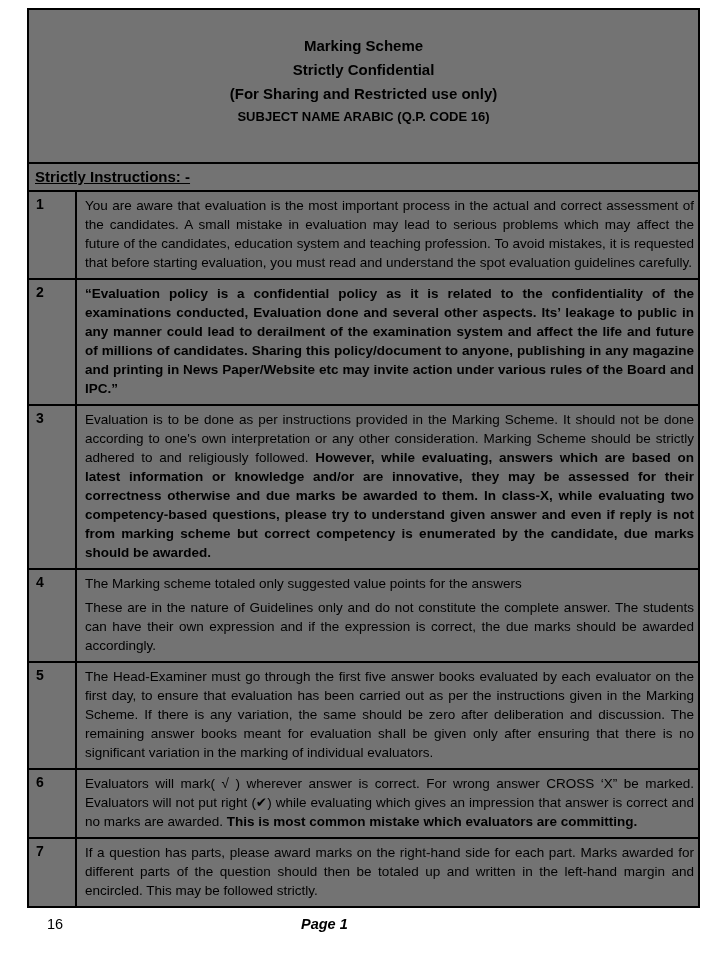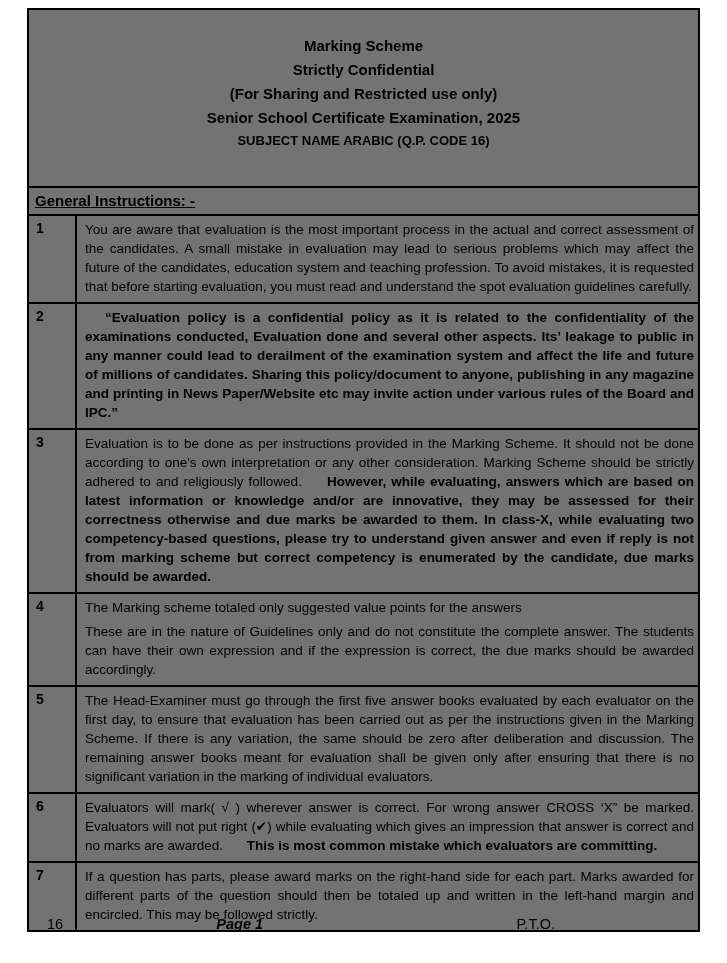--- a/index.html
+++ b/index.html
@@ -57,21 +57,21 @@
   }
   .text-cell {
     flex: 1;
     padding: 4px 4px 6px 8px;
     font-size: 13.5px;
     line-height: 19px;
     text-align: justify;
   }
   .text-cell p { margin: 0 0 5px 0; }
   .text-cell p:last-child { margin-bottom: 0; }
-  .b { font-weight: bold; margin-left: 20px; }
+  .b { font-weight: bold; }
   .footer {
     position: absolute;
     left: 27px;
     top: 916px;
     width: 548px;
     display: flex;
     align-items: center;
     font-size: 14.5px;
     padding: 0 20px;
   }
@@ -81,26 +81,25 @@
 </style>
 </head>
 <body>
 
 <div class="doc-border">
 
   <div class="header">
     <div class="hline">Marking Scheme</div>
     <div class="hline">Strictly Confidential</div>
     <div class="hline">(For Sharing and Restricted use only)</div>
-    <div class="hline">Senior School Certificate Examination, 2025</div>
     <div class="hline small">SUBJECT NAME ARABIC (Q.P. CODE 16)</div>
   </div>
 
   <div class="section-row">
-    <span class="section-title">General Instructions: -</span>
+    <span class="section-title">Strictly Instructions: -</span>
   </div>
 
   <div>
       <div class="row">
         <div class="num-cell">1</div>
         <div class="text-cell">
           <p><span>You are aware that evaluation is the most important process in the actual and correct assessment of the candidates. A small mistake in evaluation may lead to serious problems which may affect the future of the candidates, education system and teaching profession. To avoid mistakes, it is requested that before starting evaluation, you must read and understand the spot evaluation guidelines carefully.</span></p>
         </div>
       </div>
       <div class="row">
@@ -140,14 +139,13 @@
           <p><span>If a question has parts, please award marks on the right-hand side for each part. Marks awarded for different parts of the question should then be totaled up and written in the left-hand margin and encircled. This may be followed strictly.</span></p>
         </div>
       </div>
     </div>
 
 </div>
 
 <div class="footer">
   <div class="f-left">16</div>
   <div class="f-center">Page 1</div>
-  <div class="f-right">P.T.O.</div>
 </div>
 
 </body></html>

